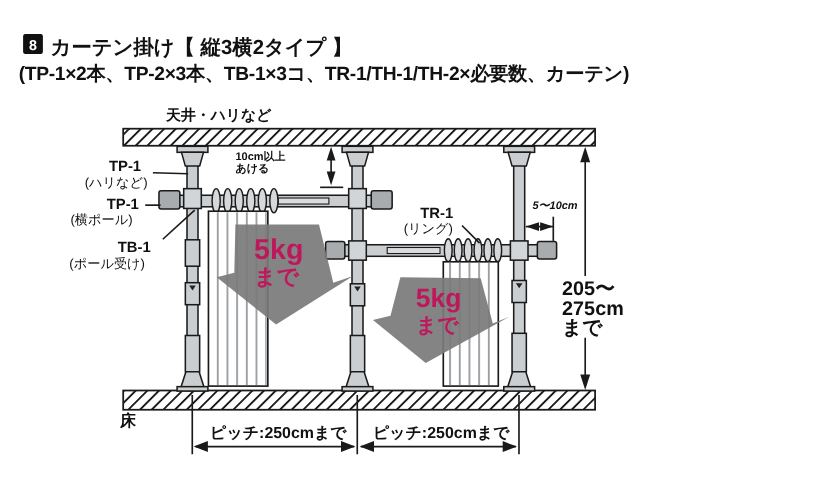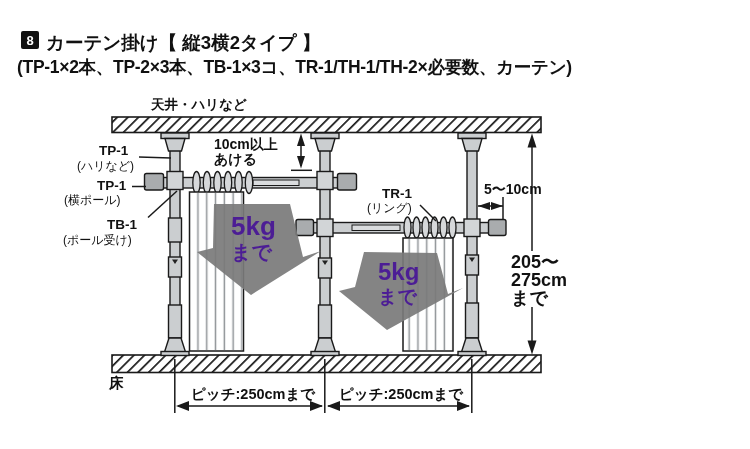--- a/index.html
+++ b/index.html
@@ -4,24 +4,24 @@
 <style>
   html,body{margin:0;padding:0;background:#fff;}
   .page{position:relative;width:750px;height:449px;background:#fff;overflow:hidden;
         font-family:"Liberation Sans","DejaVu Sans",sans-serif;color:#111;}
   .badge{position:absolute;left:21px;top:31px;width:18px;height:18px;background:#111;color:#fff;
          font-size:13px;font-weight:bold;display:flex;align-items:center;justify-content:center;border-radius:2px;}
   .title{position:absolute;left:46px;top:30px;font-size:18.5px;font-weight:bold;white-space:nowrap;}
   .subtitle{position:absolute;left:17px;top:55px;font-size:17.5px;font-weight:bold;white-space:nowrap;letter-spacing:-0.3px;}
   .lbl{position:absolute;font-size:13.5px;font-weight:600;line-height:1.1;white-space:nowrap;color:#111;}
   .lbl-s{font-size:12px;font-weight:500;}
-  .dim{font-size:14px;font-weight:600;}
+  .dim{font-size:10px;font-weight:600;}
   .dim3{line-height:18px;font-size:18px;}
   .pitch{font-size:14.5px;text-align:center;}
-  .load{position:absolute;color:#4c1d95;font-weight:bold;line-height:1;text-align:left;}
+  .load{position:absolute;color:#be185d;font-weight:bold;line-height:1;text-align:left;}
   .load .v1{font-size:26px;}
   .load .v2{font-size:20px;margin-top:3px;}
   .load2 .v1{font-size:24px;}
   .load2 .v2{font-size:19px;margin-top:3px;}
   svg.draw{position:absolute;left:0;top:0;}
   .pf{fill:#cbced0;stroke:#1a1a1a;stroke-width:1.4;}
   .jf{fill:#d2d5d7;stroke:#1a1a1a;stroke-width:1.4;}
   .cf{fill:#a9acae;stroke:#1a1a1a;stroke-width:1.4;}
   .rg{fill:#d6d8da;stroke:#1a1a1a;stroke-width:1.3;}
   .dl{stroke:#1a1a1a;stroke-width:1.5;fill:none;}
@@ -188,21 +188,21 @@
   <div class="lbl lbl-s" style="left:63px;top:234px;">(ポール受け)</div>
 
   <div class="lbl" style="left:382px;top:187px;">TR-1</div>
   <div class="lbl lbl-s" style="left:367px;top:202px;">(リング)</div>
 
   <div class="lbl dim" style="left:214px;top:137px;">
     <div>10cm以上</div>
     <div>あける</div>
   </div>
 
-  <div class="lbl dim" style="left:484px;top:182px;">5〜10cm</div>
+  <div class="lbl dim" style="left:484px;top:182px;font-style:italic;">5〜10cm</div>
 
   <div class="lbl dim dim3" style="left:511px;top:253px;">
     <div>205〜</div>
     <div>275cm</div>
     <div>まで</div>
   </div>
 
   <div class="lbl dim pitch" style="left:191px;top:387px;">ピッチ:250cmまで</div>
   <div class="lbl dim pitch" style="left:339px;top:387px;">ピッチ:250cmまで</div>
 

